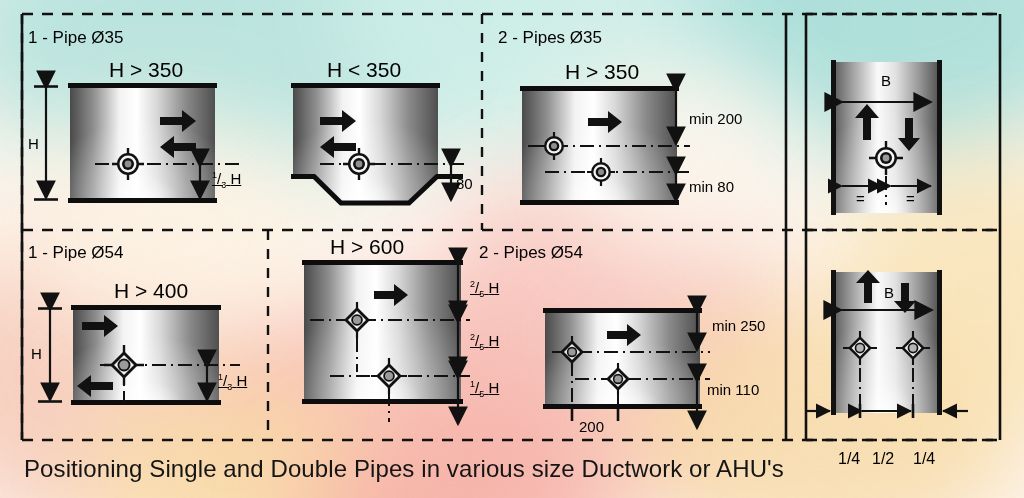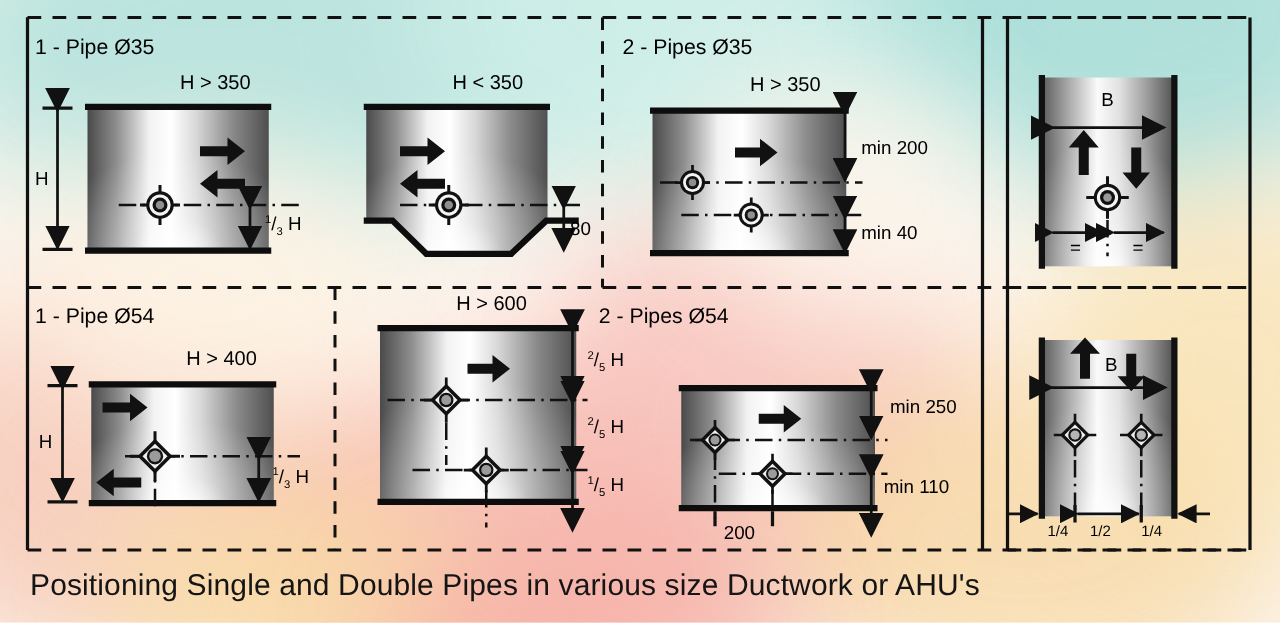--- a/index.html
+++ b/index.html
@@ -21,26 +21,26 @@
   .b8{left:830px;top:150px;width:300px;height:280px;background:#f8dfa8;opacity:.65;}
   .b9{left:80px;top:380px;width:300px;height:200px;background:#f9e3a6;opacity:.7;}
   .b10{left:300px;top:430px;width:330px;height:160px;background:#f5a9a0;opacity:.6;}
   .b11{left:20px;top:120px;width:300px;height:220px;background:#fdf3e4;opacity:.9;}
   .b12{left:560px;top:60px;width:240px;height:200px;background:#fdf6ec;opacity:.85;}
 
   #sheet{position:absolute;inset:0;}
 
   .lbl{position:absolute;color:#000000;white-space:nowrap;}
   .panel-title{font-size:17px;}
-  .cap-title{font-size:16px;margin-left:35px;}
+  .cap-title{font-size:21px;}
   .dim{font-size:15px;}
-  .dim-sm{font-size:12px;}
+  .dim-sm{font-size:16px;margin-top:32px;}
   .caption{position:absolute;left:24px;top:455px;font-size:24px;color:#151515;letter-spacing:.1px;}
 
-  .frac{display:inline-block;font-size:15px;line-height:1;}
+  .frac{display:inline-block;font-size:15px;line-height:1;text-decoration:underline;}
   .frac sup{font-size:9px;vertical-align:super;}
   .frac sub{font-size:9px;vertical-align:sub;}
 
   svg{position:absolute;left:0;top:0;overflow:visible;}
   .solid{stroke:#111;fill:none;}
   .dash{stroke:#111;fill:none;stroke-dasharray:11 9;stroke-width:2.4;}
   .vdash{stroke:#111;fill:none;stroke-dasharray:10 9;stroke-width:2.4;}
   .duct-top{stroke:#0d0d0d;stroke-width:5;fill:none;}
   .ctr{stroke:#111;fill:none;stroke-width:2;stroke-dasharray:14 5 2 5;}
   .dimline{stroke:#111;stroke-width:2.2;fill:none;}
@@ -342,21 +342,21 @@
 
 <div class="lbl dim" style="left:28px;top:135px">H</div>
 <div class="lbl frac" style="left:212px;top:171px">
   <sup>1</sup>/<sub>3</sub>
   <span>H</span>
 </div>
 
 <div class="lbl dim" style="left:456px;top:175px">80</div>
 
 <div class="lbl dim" style="left:689px;top:110px">min 200</div>
-<div class="lbl dim" style="left:689px;top:178px">min 40</div>
+<div class="lbl dim" style="left:689px;top:178px">min 80</div>
 
 <div class="lbl dim" style="left:881px;top:72px">B</div>
 <div class="lbl dim" style="left:856px;top:190px">=</div>
 <div class="lbl dim" style="left:906px;top:190px">=</div>
 
 <div class="lbl dim" style="left:31px;top:345px">H</div>
 <div class="lbl frac" style="left:218px;top:373px">
   <sup>1</sup>/<sub>3</sub>
   <span>H</span>
 </div>

